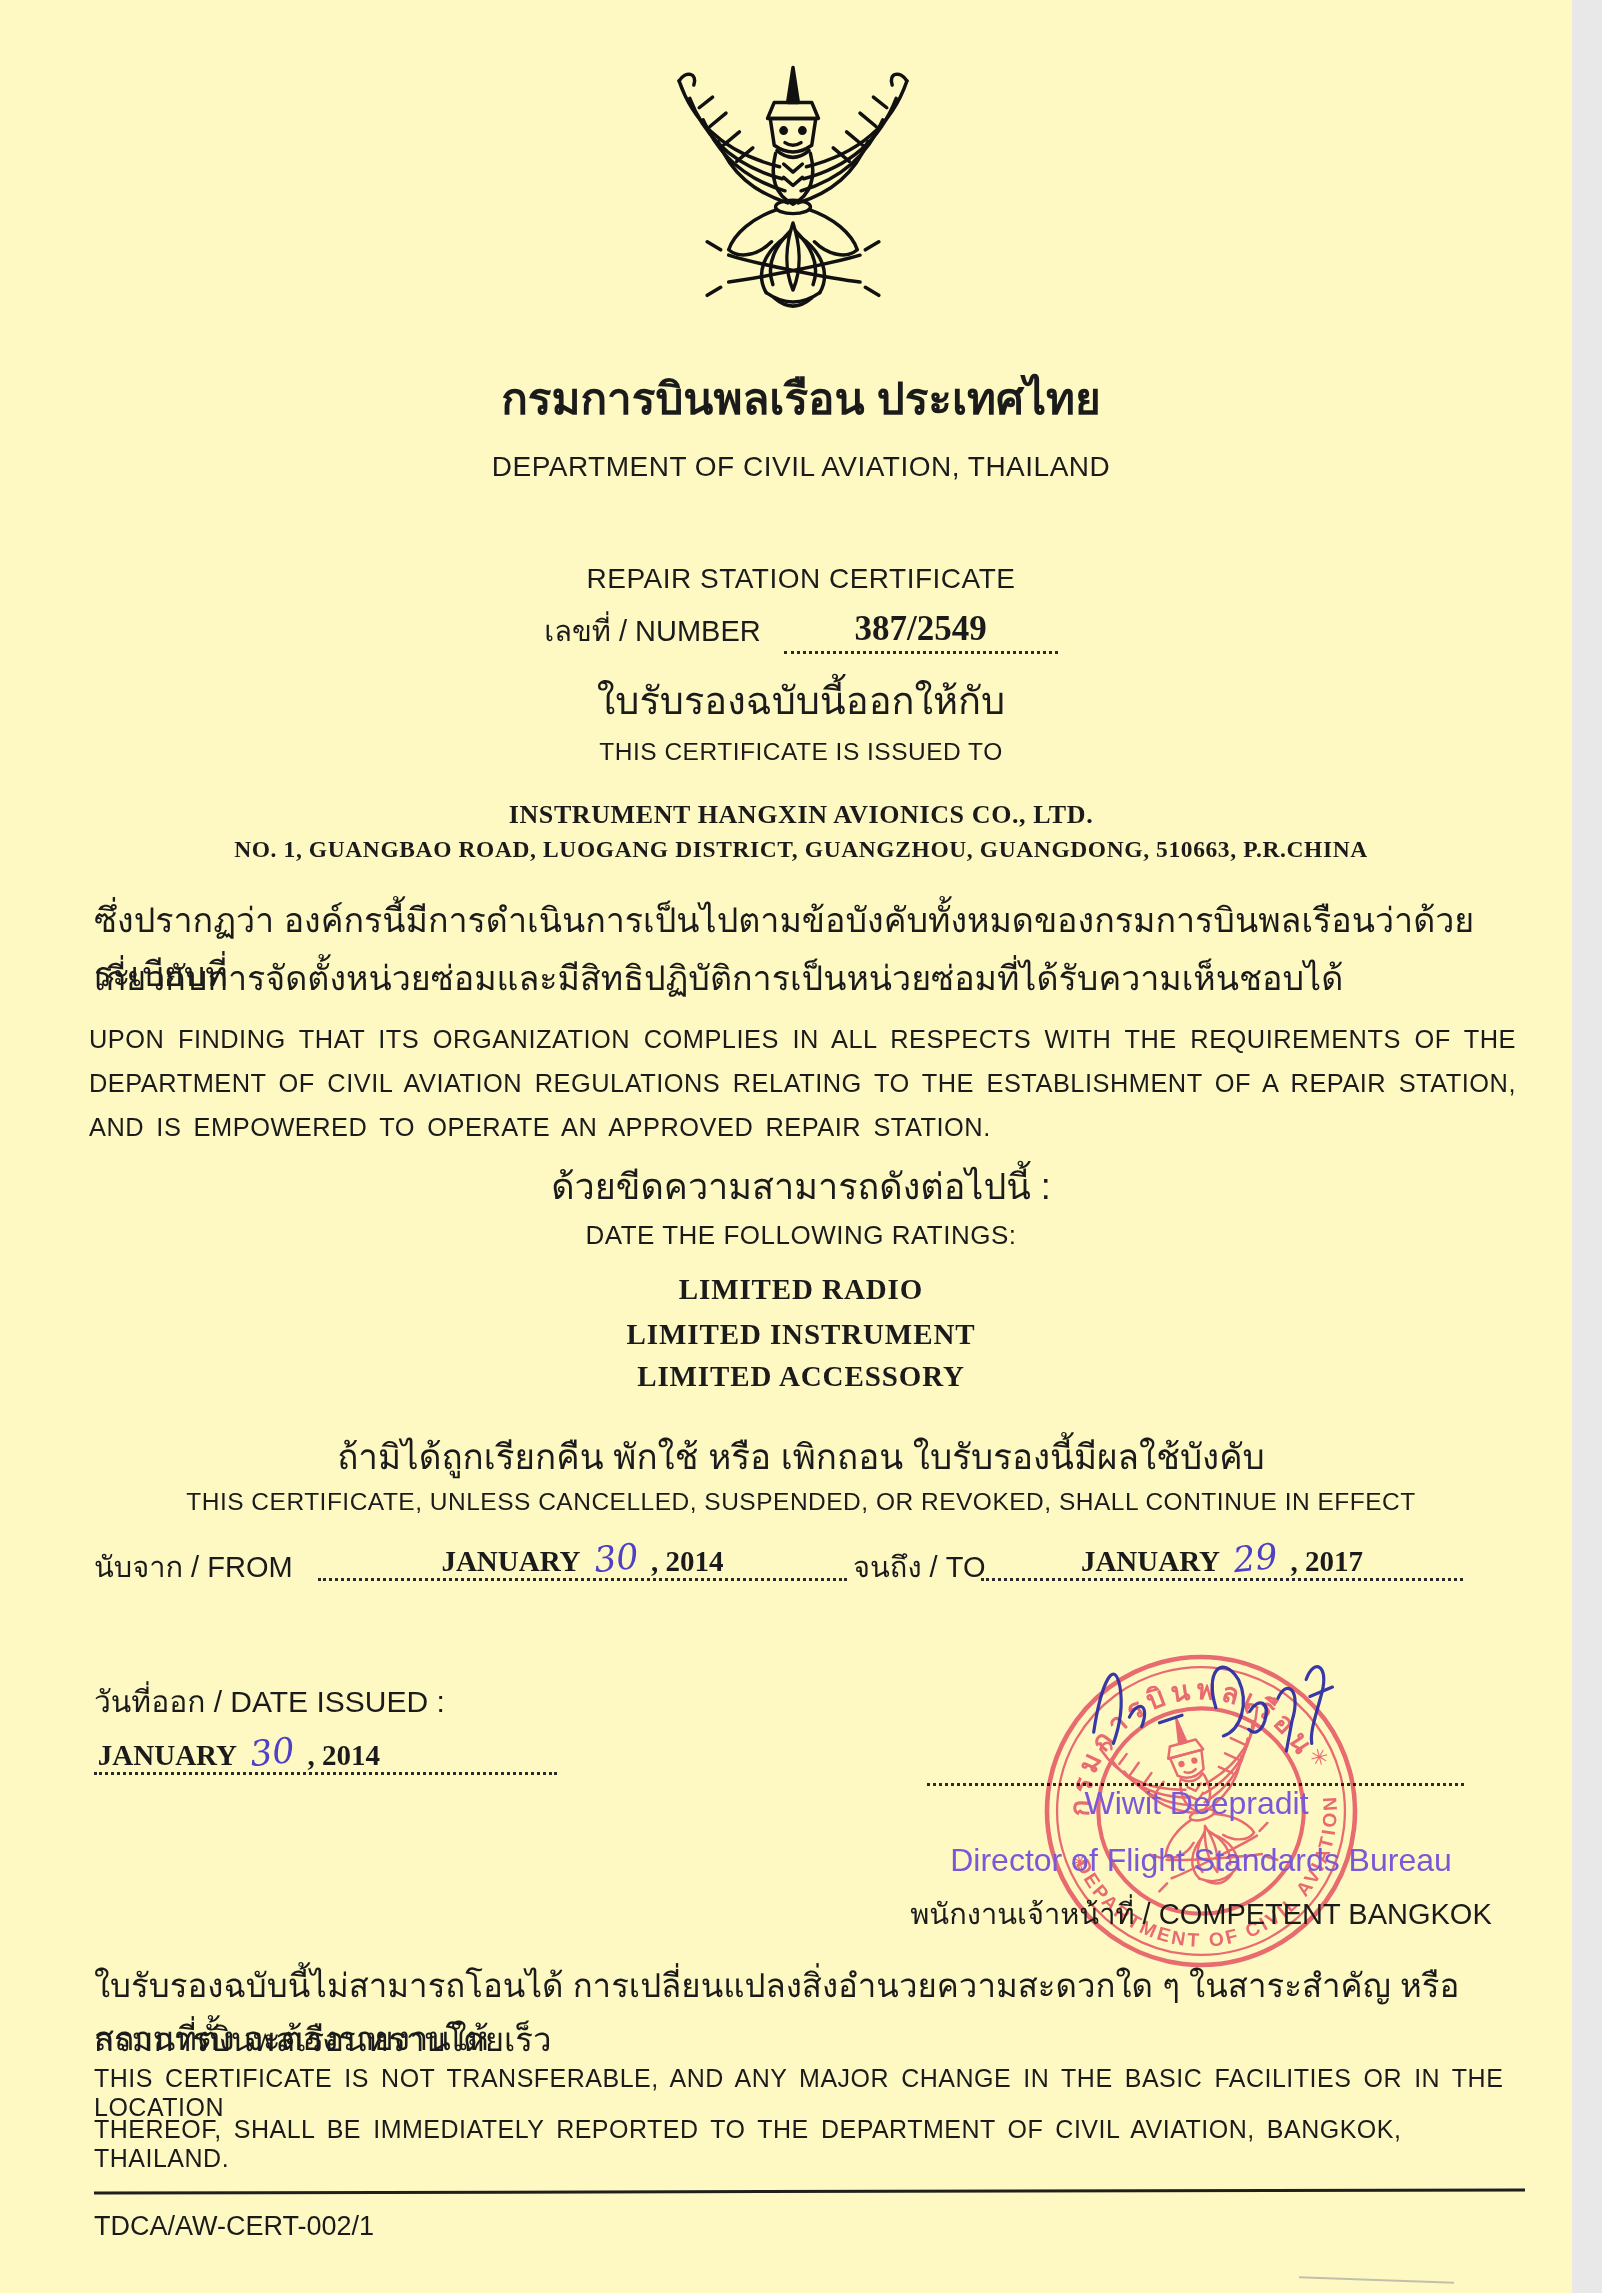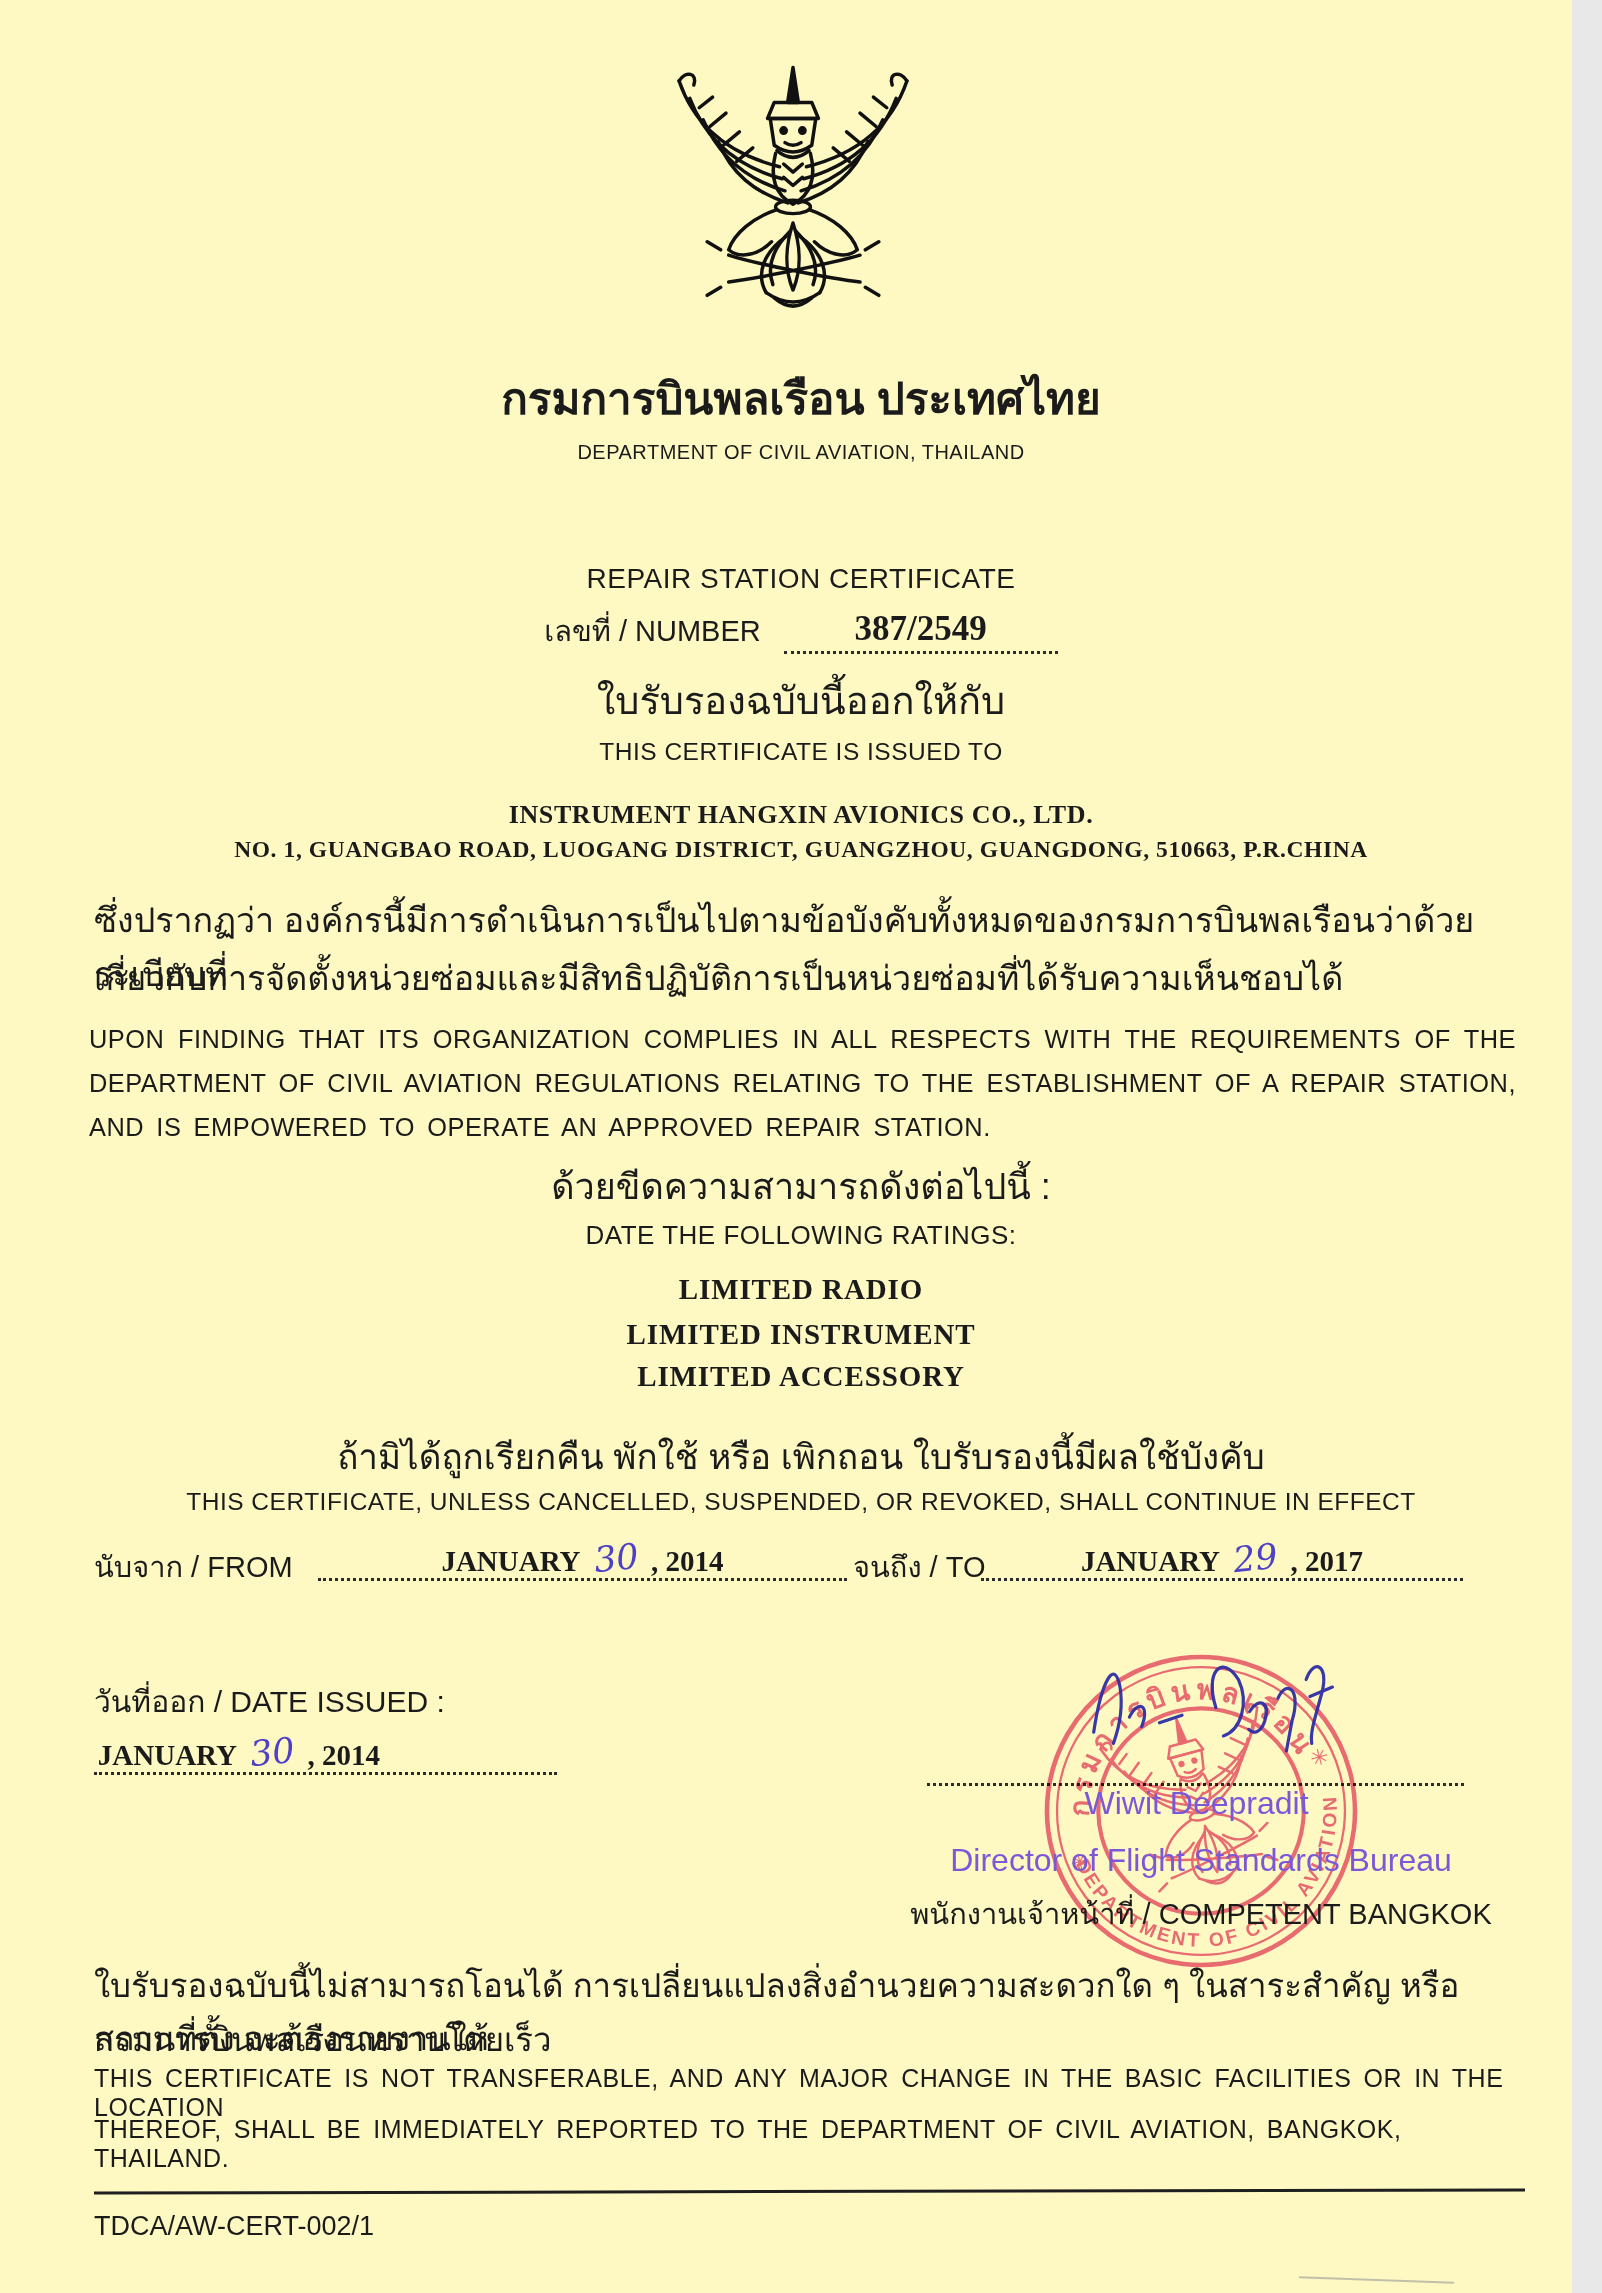--- a/index.html
+++ b/index.html
@@ -57,21 +57,21 @@
         <path d="M95,130 C78,142 72,158 80,172"></path>
         <path d="M105,130 C122,142 128,158 120,172"></path>
         <path d="M80,172 Q100,186 120,172"></path>
         <path d="M86,176 Q100,188 114,176"></path>
       </g>
     </defs>
     <use href="#garuda" xlink:href="#garuda"></use>
   </svg>
 
   <div class="abs ctr thai-head" style="top:363px;font-size:44px;">กรมการบินพลเรือน ประเทศไทย</div>
-  <div class="abs ctr" style="top:441px;font-size:20px;letter-spacing:0.5px;">DEPARTMENT OF CIVIL AVIATION, THAILAND</div>
+  <div class="abs ctr" style="top:451px;font-size:28px;letter-spacing:0.5px;">DEPARTMENT OF CIVIL AVIATION, THAILAND</div>
   <div class="abs ctr" style="top:563px;font-size:28px;letter-spacing:0.5px;">REPAIR STATION CERTIFICATE</div>
 
   <div class="abs" style="left:89px;top:608px;width:1424px;display:flex;justify-content:center;align-items:flex-end;gap:23px;">
     <span style="font-size:29px;">เลขที่ / NUMBER</span>
     <span class="serif dotline" style="font-size:35px;min-width:259px;text-align:center;padding:0 7.5px 1.9px 7.5px;">387/2549</span>
   </div>
 
   <div class="abs ctr" style="top:670px;font-size:38px;font-weight:500;">ใบรับรองฉบับนี้ออกให้กับ</div>
   <div class="abs ctr" style="top:738px;font-size:24.5px;letter-spacing:0.5px;">THIS CERTIFICATE IS ISSUED TO</div>
   <div class="abs ctr serif" style="top:800px;font-size:26px;letter-spacing:0.6px;">INSTRUMENT HANGXIN AVIONICS CO., LTD.</div>

